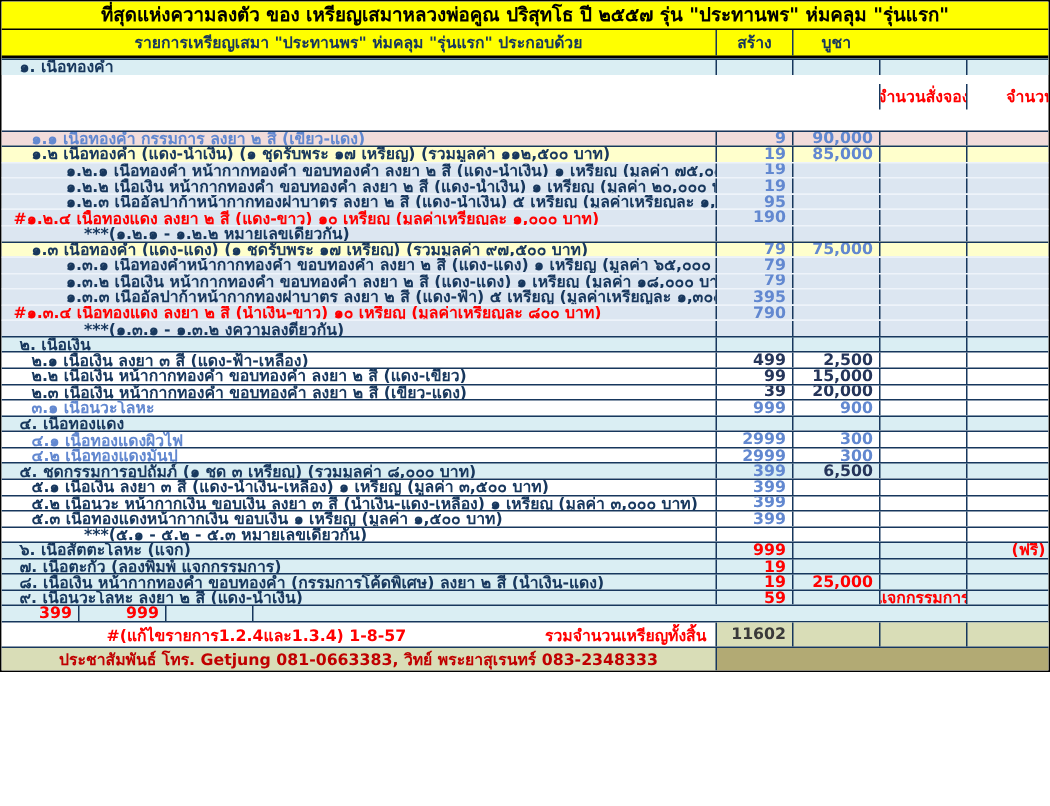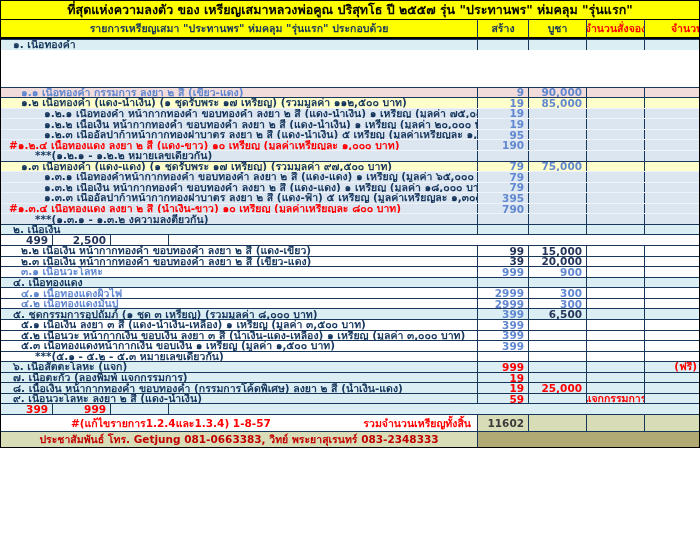--- a/index.html
+++ b/index.html
@@ -14,42 +14,42 @@
     height:18px;flex:none;background:var(--title_bg);
     border-bottom:1px solid #000;color:#000;
     font-weight:bold;font-size:12.5px;line-height:18px;
     display:flex;align-items:center;justify-content:center;
     white-space:nowrap;overflow:hidden;
   }
   .hdr{height:17px;flex:none;display:flex;background:var(--title_bg);
     border-bottom:2px solid #000;font-weight:bold;}
   .hdr .cell{display:flex;align-items:center;justify-content:center;
     font-size:10.5px;color:var(--navy);}
-  .hdr .red-h{color:var(--red);}
+  .hdr .red-h{color:var(--red);margin-top:36px;}
   .cell{box-sizing:border-box;overflow:hidden;white-space:nowrap;height:100%;
     display:flex;align-items:center;}
   .cell + .cell{border-left:1px solid var(--navy);}
   .c-desc{width:476px;flex:none;}
   .c-m{width:51px;flex:none;}
   .c-p{width:58px;flex:none;}
   .c-o{width:58px;flex:none;justify-content:center;}
   .c-a{width:57px;flex:none;padding-left:44px;}
   .num{justify-content:flex-end;padding-right:4px;}
   .body{flex:1;display:flex;flex-direction:column;}
   .row{flex:1 1 0;display:flex;font-size:10.5px;font-weight:bold;
     color:var(--navy);border-top:1px solid var(--navy);min-height:0;}
   .row.blue{background:var(--subrow_bg);border-top:1px solid #eef3fa;}
   .row.section{background:var(--section_bg);}
   .row.pink{background:var(--pink_bg);margin-top:37px;}
   .row.cream{background:var(--cream_bg);}
   .row.white{background:#ffffff;}
   .ind0{padding-left:12px;}
   .ind1{padding-left:20px;}
   .ind2{padding-left:43px;}
-  .ind3{padding-left:34px;}
+  .ind3{padding-left:55px;}
   .indh{padding-left:8px;}
   .t-red{color:var(--red);}
   .t-blue{color:var(--blue_value);}
   .t-dark{color:var(--dark_value);}
   .t-navy{color:var(--navy);}
   .summary{height:16px;flex:none;display:flex;font-size:10.5px;font-weight:bold;
     border-top:1px solid var(--navy);background:#fff;}
   .summary .c-desc{justify-content:space-between;padding-left:70px;padding-right:6px;color:var(--red);}
   .summary .olive{background:var(--summary_cell_bg);}
   .summary .c-m{color:#3a3a3a;}
@@ -175,20 +175,21 @@
         <div class="cell c-a num t-navy"></div>
       </div>
       <div class="row section">
         <div class="cell c-desc ind0 t-navy">๒. เนื้อเงิน</div>
         <div class="cell c-m num t-blue"></div>
         <div class="cell c-p num t-blue"></div>
         <div class="cell c-o t-navy"></div>
         <div class="cell c-a num t-navy"></div>
       </div>
       <div class="row white">
+        <div class="cell c-desc ind1 t-navy">๒.๑ เนื้อเงิน ลงยา ๓ สี (แดง-ฟ้า-เหลือง)</div>
         <div class="cell c-m num t-dark">499</div>
         <div class="cell c-p num t-dark">2,500</div>
         <div class="cell c-o t-navy"></div>
         <div class="cell c-a num t-navy"></div>
       </div>
       <div class="row white">
         <div class="cell c-desc ind1 t-navy">๒.๒ เนื้อเงิน หน้ากากทองคำ ขอบทองคำ ลงยา ๒ สี (แดง-เขียว)</div>
         <div class="cell c-m num t-dark">99</div>
         <div class="cell c-p num t-dark">15,000</div>
         <div class="cell c-o t-navy"></div>

